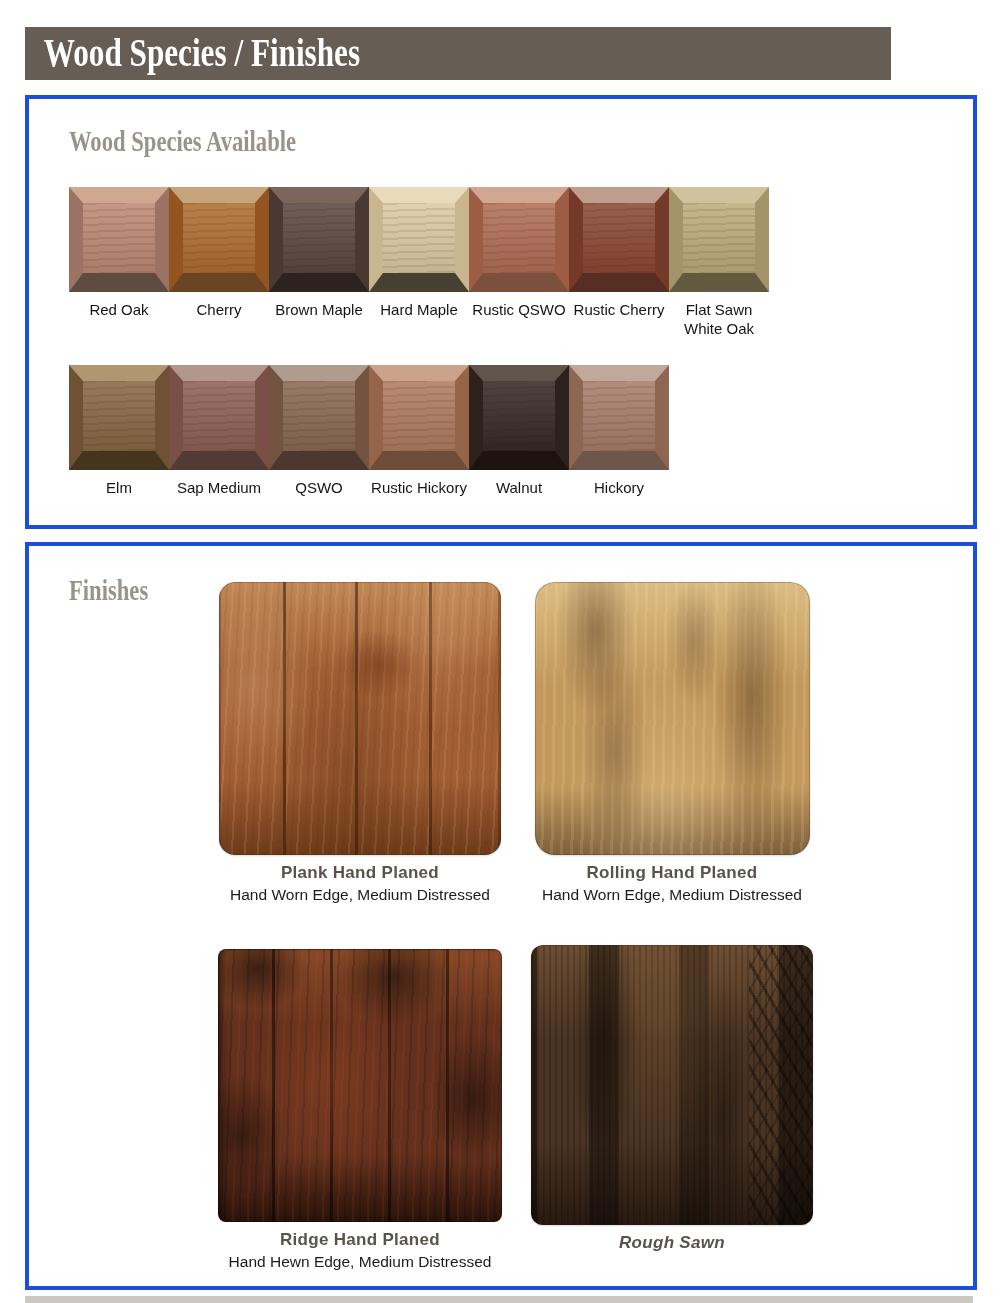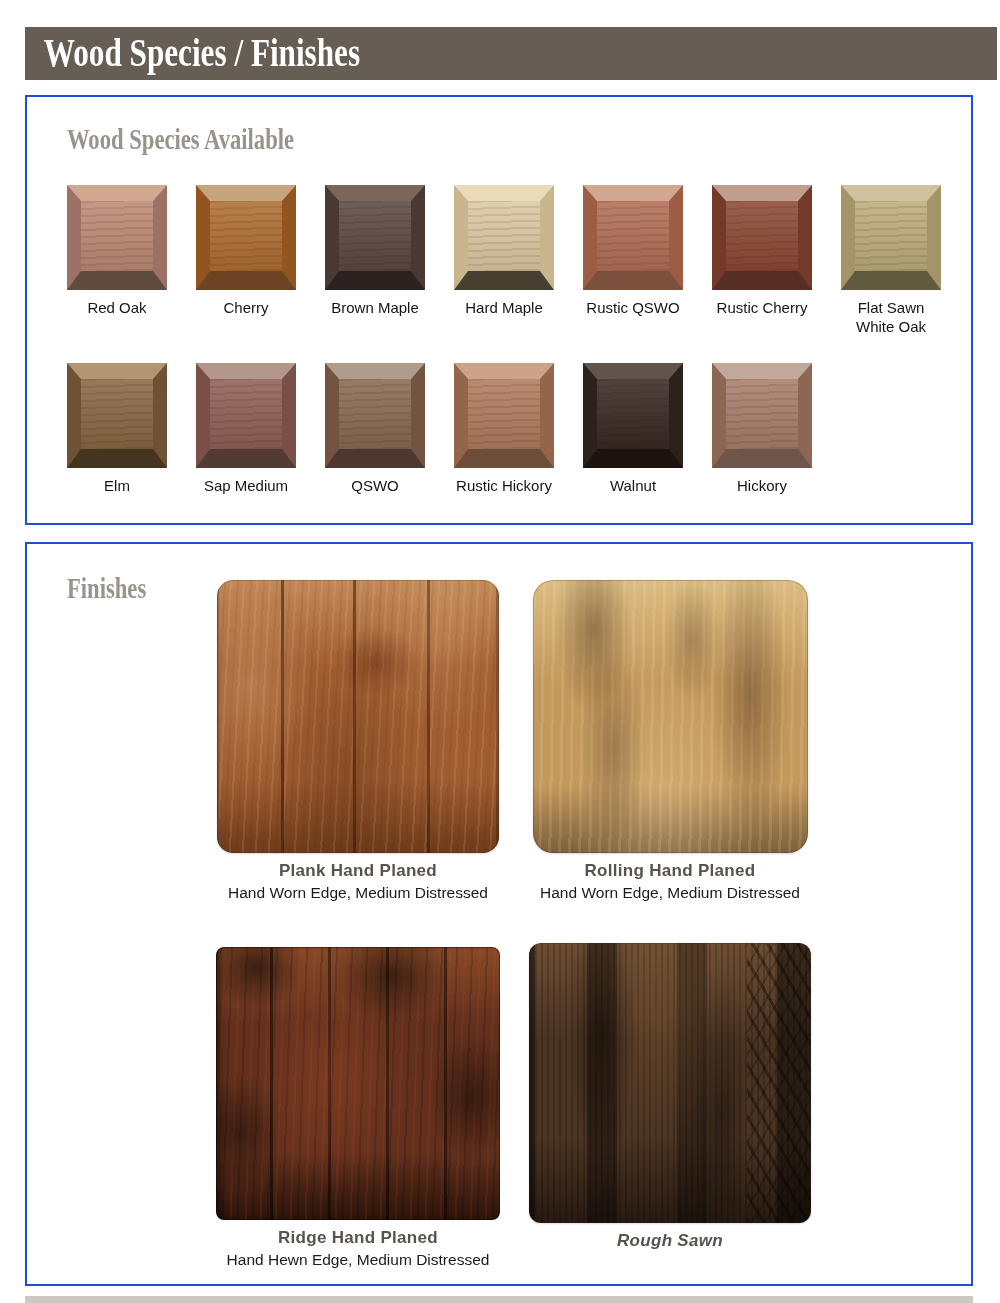--- a/index.html
+++ b/index.html
@@ -1,34 +1,34 @@
 <!DOCTYPE html>
 <html><head>
 <meta charset="utf-8">
 <style>
   html,body{margin:0;padding:0;background:#ffffff;}
   .page{position:relative;width:1000px;height:1303px;background:#ffffff;overflow:hidden;
         font-family:"Liberation Sans", sans-serif;}
 
   
-  .header-bar{position:absolute;left:25px;top:27px;width:972px;height:53px;background:#665d54;}
+  .header-bar{position:absolute;left:25px;top:27px;width:866px;height:53px;background:#665d54;}
   .header-bar h1{margin:0;padding:0 0 0 24px;color:#ffffff;font-family:"Liberation Serif", serif;
                  font-weight:700;font-size:40px;line-height:52px;letter-spacing:0px;
                  transform:scaleX(.78);transform-origin:left center;white-space:nowrap;}
 
   
-  .box{position:absolute;left:25px;width:944px;background:#ffffff;border:2px solid #1d4ed8;}
+  .box{position:absolute;left:25px;width:944px;background:#ffffff;border:4px solid #1d4ed8;}
   .box1{top:95px;height:426px;}
   .box2{top:542px;height:740px;}
   .section-heading{position:absolute;left:40px;margin:0;color:#9a938c;
                    font-family:"Liberation Serif", serif;font-weight:700;font-size:29px;
                    transform:scaleX(.78);transform-origin:left center;white-space:nowrap;}
 
   
-  .swatch-row{position:absolute;left:40px;display:flex;gap:29px;}
+  .swatch-row{position:absolute;left:40px;display:flex;}
   .row-1{top:88px;}
   .row-2{top:266px;}
   .swatch-cell{width:100px;display:flex;flex-direction:column;align-items:center;}
   .swatch{width:100px;height:105px;box-sizing:border-box;border-style:solid;
           border-width:16px 14px 19px 14px;
           border-top-color:var(--s-top);border-left-color:var(--s-side);
           border-right-color:var(--s-side);border-bottom-color:var(--s-bottom);
           background-color:var(--s-face);
           background-image:repeating-linear-gradient(178deg, rgba(40,15,5,.10) 0 2px, rgba(0,0,0,0) 2px 7px),
                            linear-gradient(180deg, rgba(255,255,255,.12), rgba(0,0,0,.10));}

